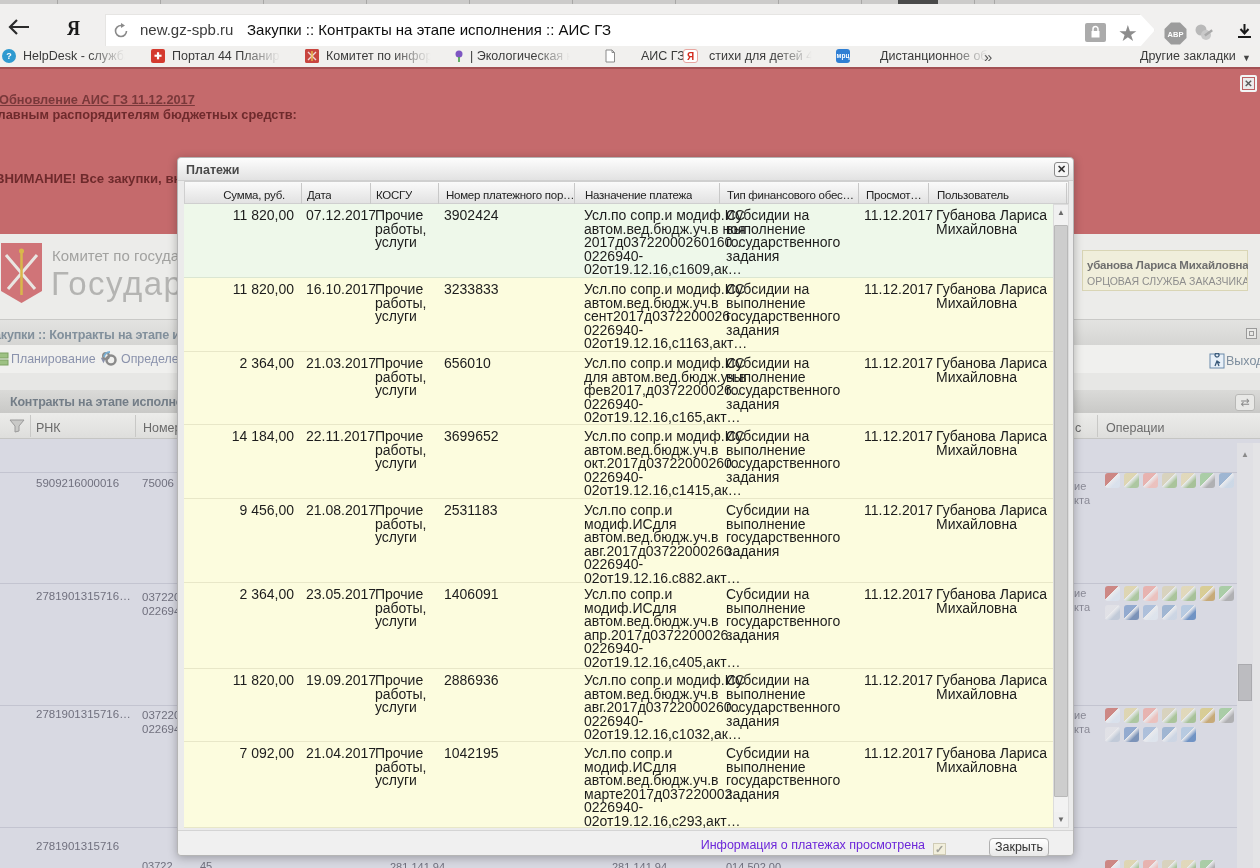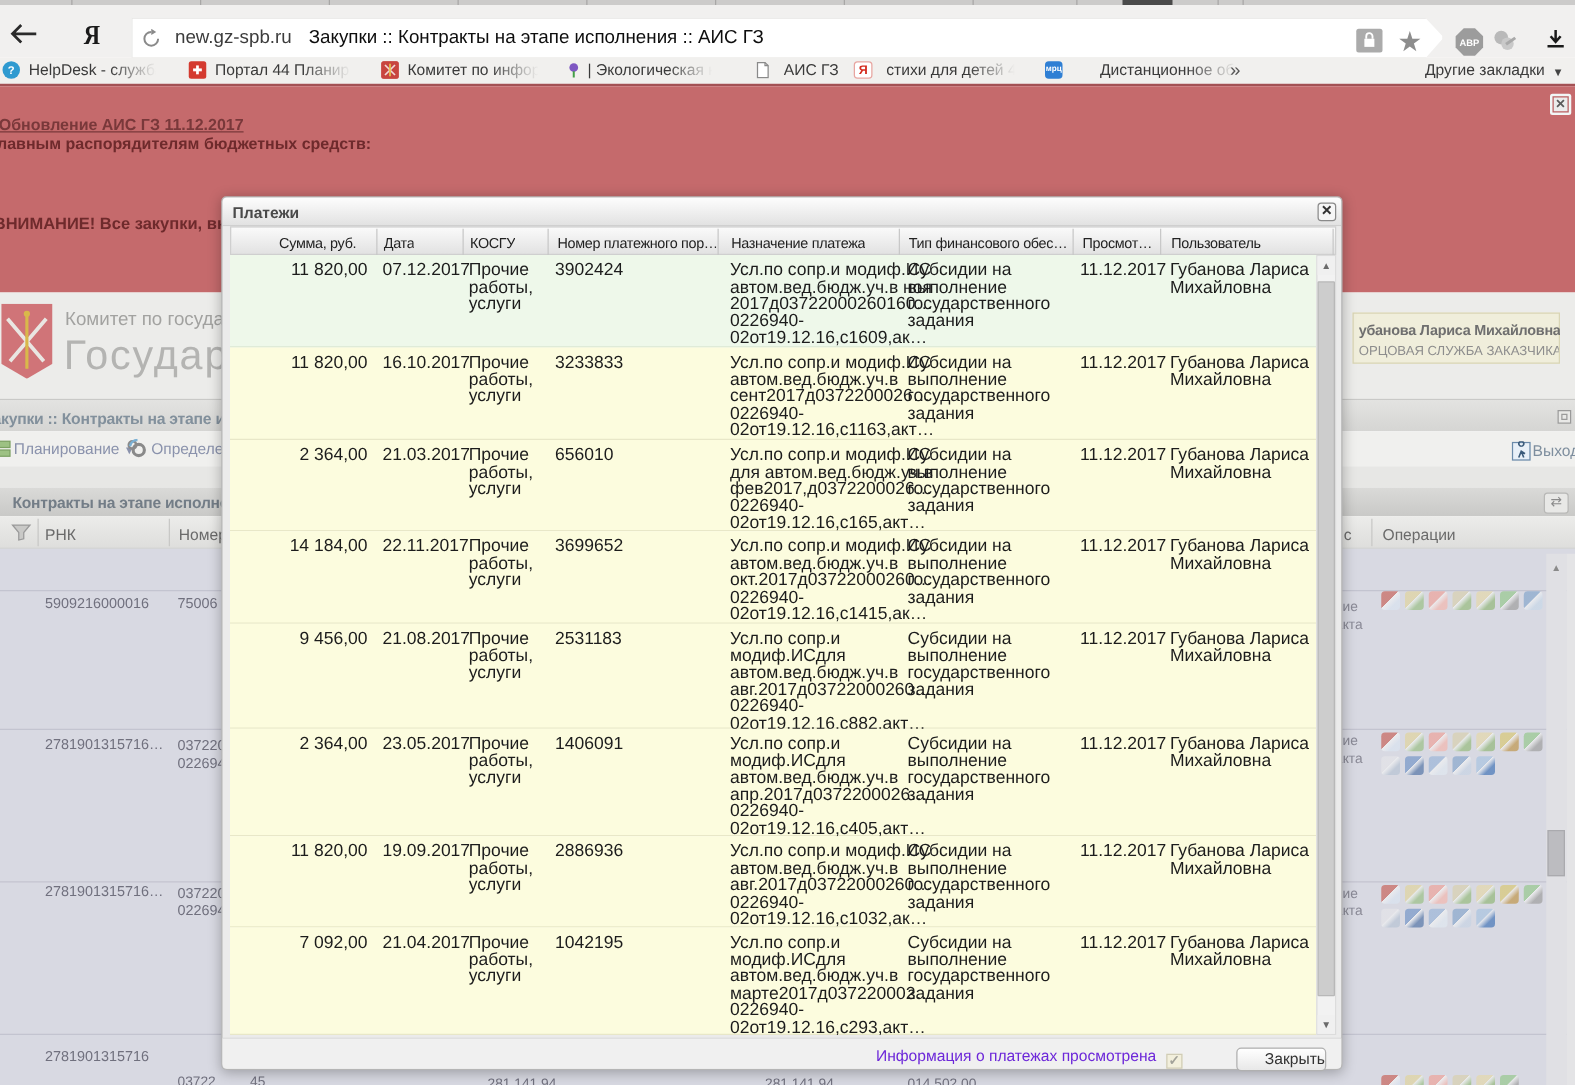--- a/index.html
+++ b/index.html
@@ -71,21 +71,21 @@
 .c1{left:0;width:110px;text-align:right}
 .c2{left:122px}.c3{left:191px;width:70px;white-space:normal}.c4{left:260px}
 .c5{left:400px;width:148px}.c6{left:542px;width:135px;white-space:normal}
 .c7{left:680px}.c8{left:752px;width:118px;white-space:normal}
 #msb{left:875px;top:46px;width:16px;height:624px;background:#f2f2f2;border:1px solid #dcdcdc}
 #msbthumb{left:876px;top:67px;width:14px;height:572px;background:#cdcdcd;border:1px solid #b8b8b8;border-radius:1px}
 .sbtn{position:absolute;width:14px;height:15px;background:#f0f0f0;color:#6a6a6a;font-size:8px;text-align:center;line-height:15px}
 #mfoot{left:0;top:672px;width:895px;height:25px;background:#f0f0f0;border-top:1px solid #d4d4d4;border-radius:0 0 4px 4px}
 #ftx{left:0;top:7px;width:747px;text-align:right;font-size:12.5px;color:#6d28d9}
 #fchk{left:755px;top:12px;width:13px;height:12px;border:1px solid #d0ccb6;background:#f2efdc;color:#a2a29a;font-size:11px;line-height:11px;text-align:center;font-weight:bold}
-#fbtn{left:811px;top:7px;width:72px;height:19px;background:linear-gradient(#ffffff,#e8e8e8);border:1px solid #b0b0b0;border-radius:4px;font-size:12.5px;color:#333;text-align:right;line-height:17px}
+#fbtn{left:811px;top:7px;width:60px;height:19px;background:linear-gradient(#ffffff,#e8e8e8);border:1px solid #b0b0b0;border-radius:4px;font-size:12.5px;color:#333;text-align:center;line-height:17px}
 </style></head>
 <body>
 <div class="abs" id="tabstrip">
     <div class="tsep" style="left:57px"></div>
     <div class="tsep" style="left:160px"></div>
     <div class="tsep" style="left:263px"></div>
     <div class="tsep" style="left:366px"></div>
     <div class="tsep" style="left:469px"></div>
     <div class="tsep" style="left:572px"></div>
     <div class="tsep" style="left:675px"></div>
@@ -139,21 +139,21 @@
   <div class="bi fade" style="left:326px;width:108px">Комитет по инфор</div>
   <div class="fav" style="left:452px"><svg width="14" height="14" viewBox="0 0 14 14">
         <circle cx="7" cy="5" r="3.5" fill="#7e57c2"></circle>
         <path d="M7 8 V13" stroke="#43a047" stroke-width="1.6"></path>
       </svg></div>
   <div class="bi fade" style="left:470px;width:103px">| Экологическая ко</div>
   <div class="fav" style="left:603px"><svg width="14" height="14" viewBox="0 0 14 14">
         <path d="M3 1 H9 L11.5 3.5 V13 H3 Z" fill="#fff" stroke="#8a8a8a" stroke-width="1"></path>
         <path d="M9 1 V3.5 H11.5" fill="none" stroke="#8a8a8a" stroke-width="1"></path>
       </svg></div>
-  <div class="bi" style="left:627px;width:46px">АИС ГЗ</div>
+  <div class="bi" style="left:641px;width:46px">АИС ГЗ</div>
   <div class="fav" style="left:683px;width:15px;background:#fff;border:1px solid #e8a5a0;color:#d42b1e;font-size:10px;border-radius:3px">Я</div>
     <div class="abs" style="left:699px;top:48px;color:#d89a96;font-size:11px">❯</div>
   <div class="bi fade" style="left:709px;width:106px">стихи для детей 4-</div>
   <div class="fav" style="left:836px;background:#2f7fd4;color:#fff;font-size:6.5px;border-radius:3px">мрц</div>
   <div class="bi fade" style="left:880px;width:112px">Дистанционное об</div>
   <div class="bi" style="left:984px;font-size:15px;color:#555">»</div>
   <div class="bi" style="left:1140px">Другие закладки</div>
   <div class="bi" style="left:1242px;font-size:9px;color:#444;top:5px">▼</div>
 </div>
 <div class="abs" id="redline"></div>

